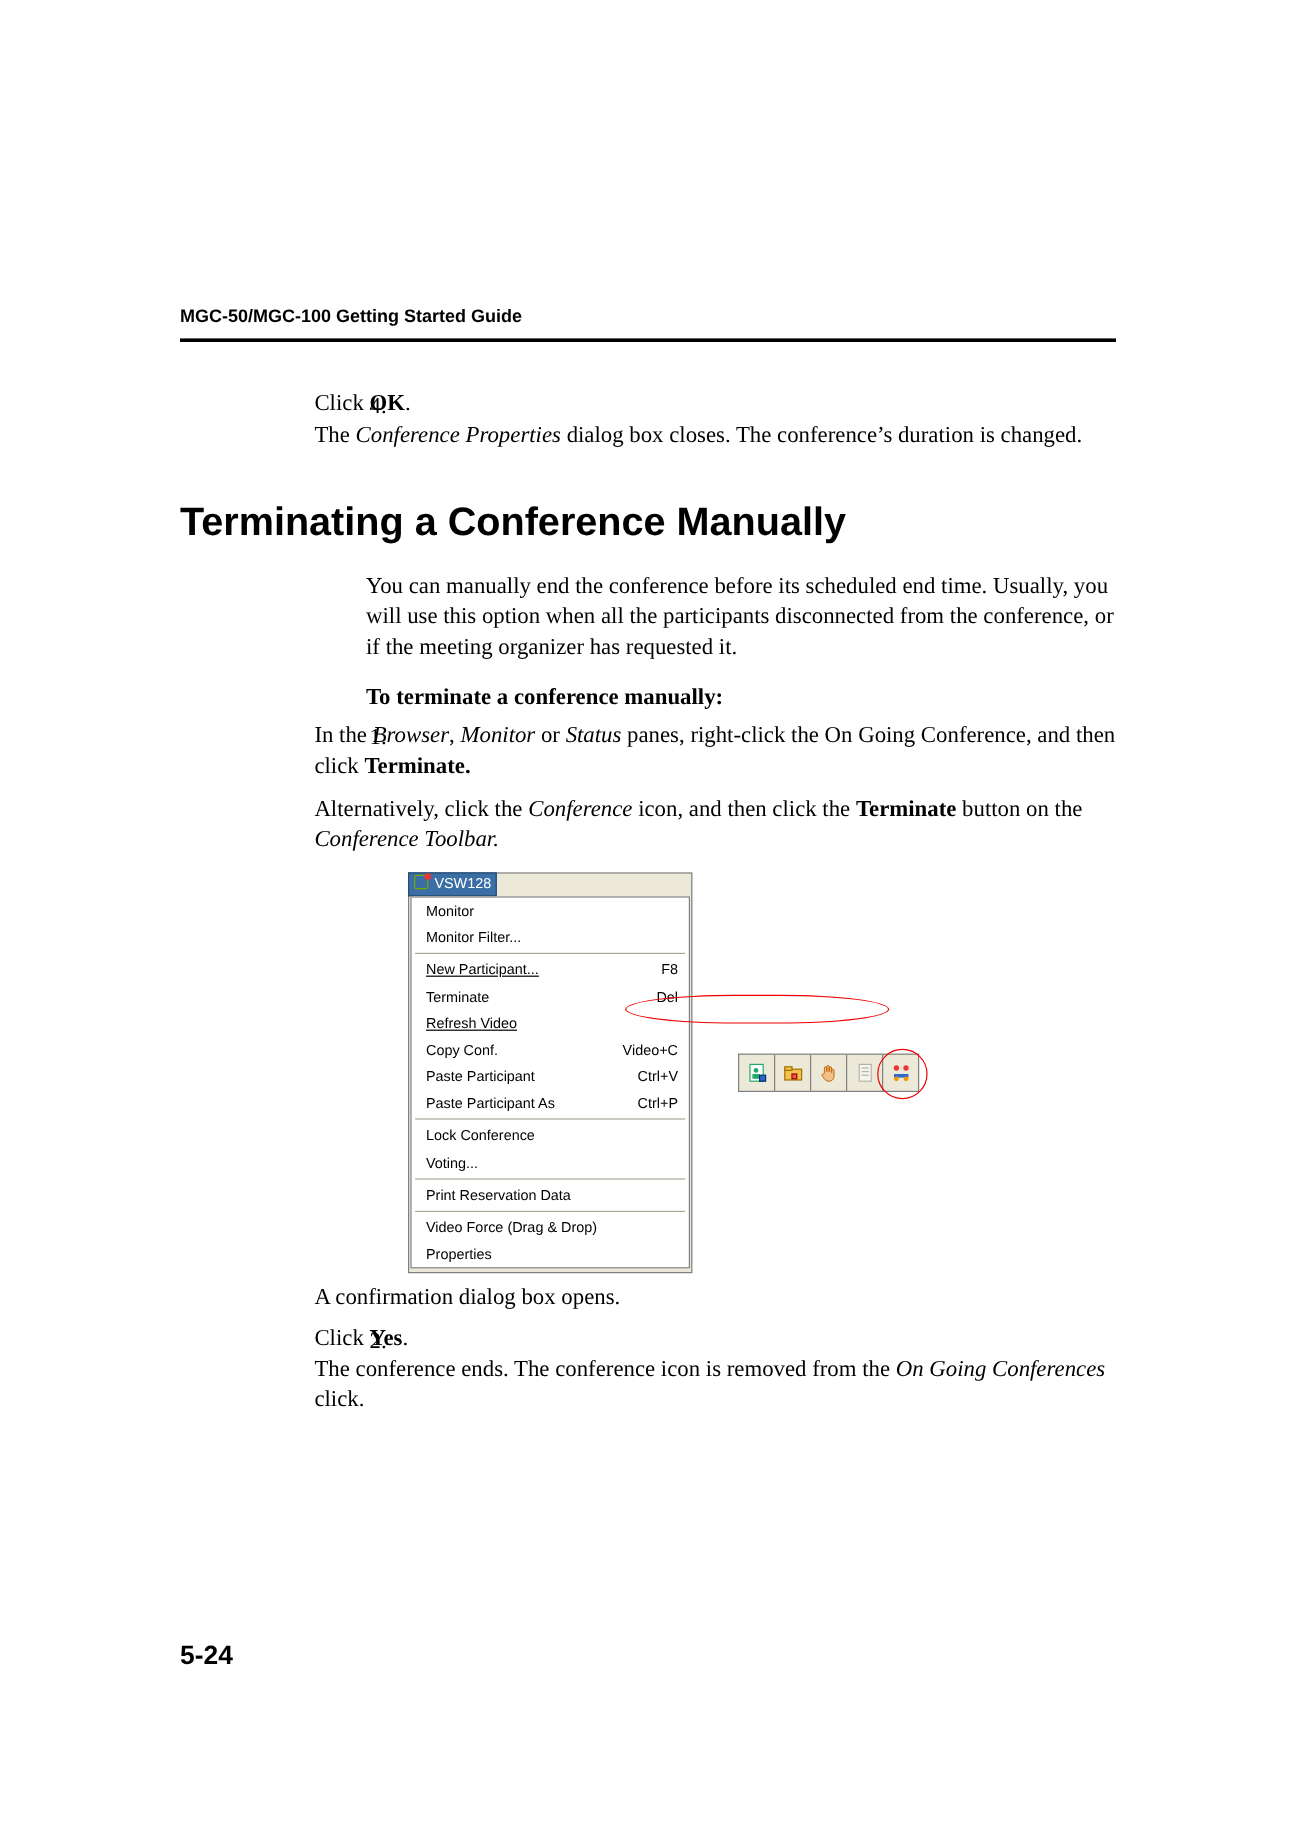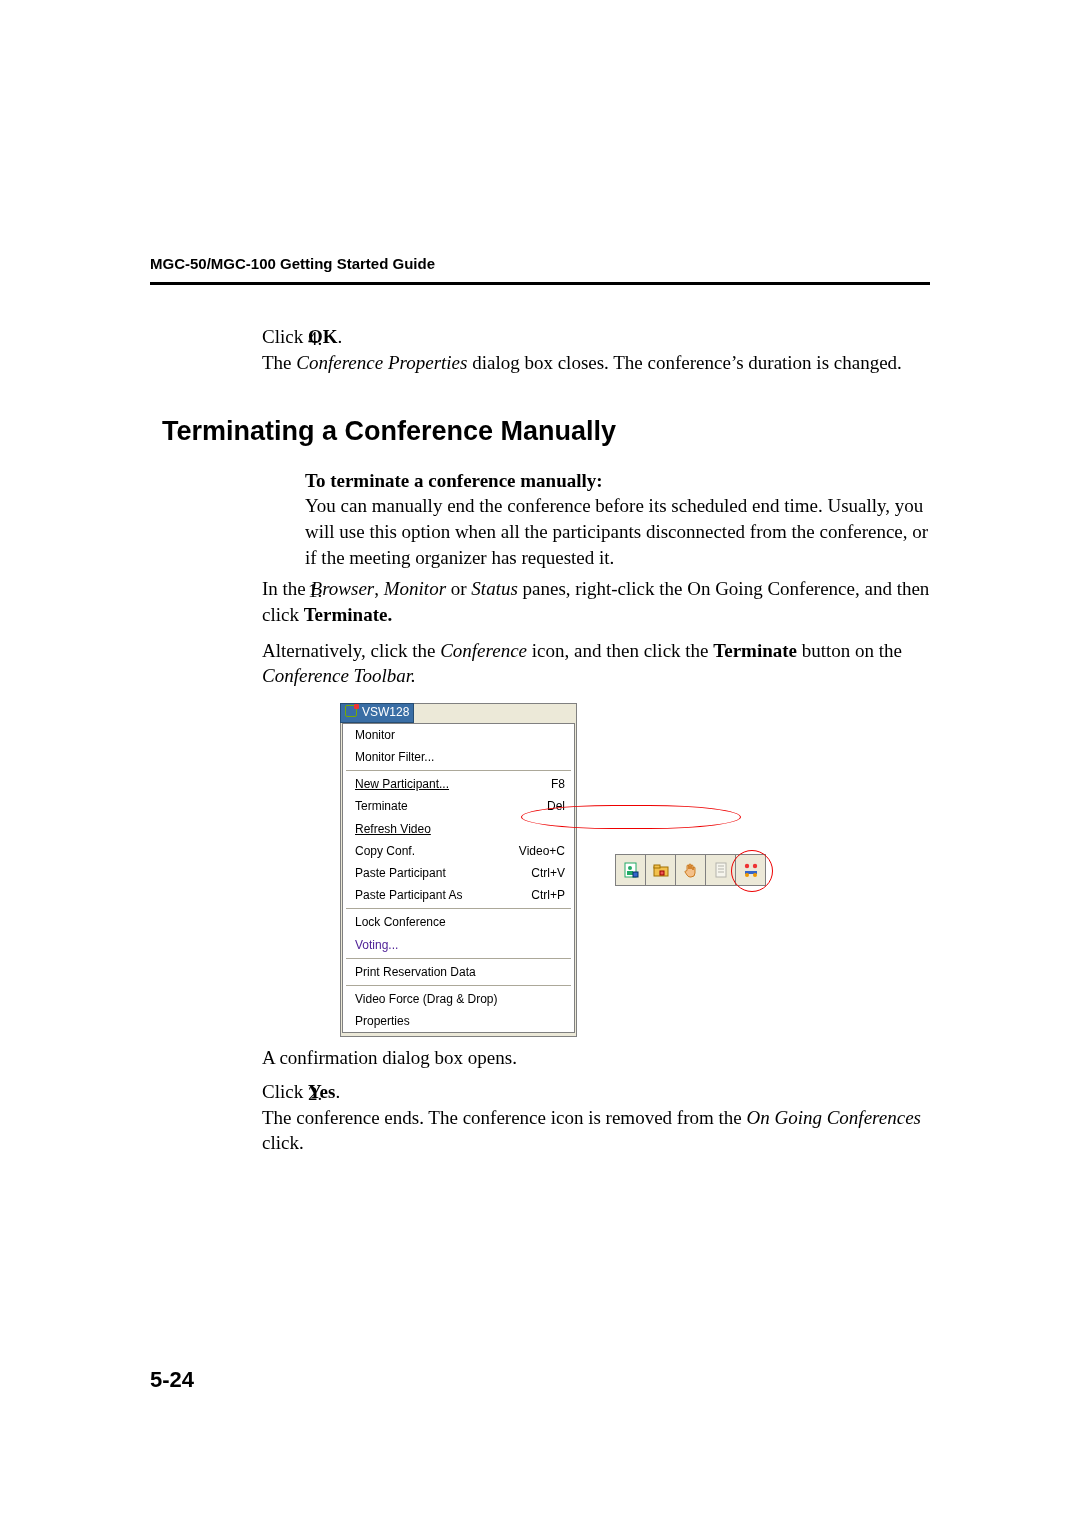--- a/index.html
+++ b/index.html
@@ -3,32 +3,32 @@
 <meta charset="utf-8">
 <style>
 html,body{margin:0;padding:0;background:#fff;font-family:"Times New Roman",Times,serif;color:#000}
 .page{width:1080px;height:1528px;position:relative;box-sizing:border-box;padding:250px 150px 0 120px}
 .header-title{font-family:Arial,Helvetica,sans-serif;font-weight:bold;font-size:15px;position:absolute;top:255px;left:150px}
 .hr{position:absolute;top:282px;left:150px;right:150px;height:3px;background:#000}
 .content{position:absolute;top:324px;left:150px;right:150px;font-size:19px;line-height:1.35}
 .ind{margin-left:155px}
 .ol-num{position:absolute;left:158px;margin-top:2px}
 .ol-body{margin-left:112px}
-h2{font-family:Arial,Helvetica,sans-serif;font-size:27px;font-weight:bold;margin:38px 0 18px 12px}
+h2{font-family:Arial,Helvetica,sans-serif;font-size:33px;font-weight:bold;margin:38px 0 18px 0}
 .sub{font-weight:bold;margin-top:16px}
 .screens{margin:14px 0 8px 190px;display:flex;align-items:center;gap:38px}
 .menu-shot{width:235px;background:#ece9d8;border:1px solid #808080;padding-bottom:3px}
 .conf-tag{display:flex;align-items:flex-start;background:#3a6ea5;color:#fff;font-family:Tahoma,Arial,sans-serif;font-size:12px;height:18px;padding:0 4px 0 2px;border:1px solid #264d73;gap:3px;width:max-content;margin:-1px 0 0 -1px}
 .conf-ico{width:16px;height:14px;position:relative}
 .conf-ico:before{content:"";position:absolute;left:2px;top:1px;width:10px;height:10px;border:1px solid #7a0;border-radius:2px}
 .conf-ico:after{content:"";position:absolute;right:0;top:0;width:5px;height:5px;background:#e33;border-radius:1px}
 .menu-inner{background:#fff;border:1px solid #808080;margin:0 1px 0 1px;font-family:Tahoma,Arial,sans-serif;font-size:12px}
 .m-row{display:flex;justify-content:space-between;padding:3px 9px 3px 12px;white-space:nowrap}
 .m-sep{height:1px;background:#aca899;margin:2px 3px}
-.m-dis{color:#4c1d95}
+.m-dis{color:#000000}
 .ring{position:absolute;border:1px solid #e00;border-radius:50%/60%;pointer-events:none}
 .ring1{left:180px;top:101px;width:218px;height:22px}
 .toolbar{display:flex;border:1px solid #808080;height:30px;background:#ece9d8;position:relative}
 .tb-sep{width:1px;background:#808080}
 .tb-cell{width:29px;height:30px;display:flex;align-items:center;justify-content:center}
 .tb-ico{width:18px;height:18px}
 .ring2{position:absolute;right:-8px;top:-5px;width:40px;height:40px;border:1px solid #e00;border-radius:50%;pointer-events:none}
 .pgnum{position:absolute;bottom:135px;left:150px;font-family:Liberation Sans, sans-serif;font-weight:bold;font-size:22px}
 svg{display:block}
 </style>
@@ -45,25 +45,25 @@
         <span>Click </span>
         <b>OK</b><span>.</span><br>
         <span>The </span>
         <i>Conference Properties</i>
         <span> dialog box closes. The conference’s duration is changed.</span>
       </div>
     </div>
 
     <h2>Terminating a Conference Manually</h2>
 
-    <div class="ind sub">To terminate a conference manually:</div>
-
     <div class="ind">
       <span>You can manually end the conference before its scheduled end time. Usually, you will use this option when all the participants disconnected from the conference, or if the meeting organizer has requested it.</span>
     </div>
+
+    <div class="ind sub">To terminate a conference manually:</div>
 
     <div style="position:relative;margin-top:6px">
       <div class="ol-num">1.</div>
       <div class="ol-body">
         <span>In the </span>
         <i>Browser</i><span>, </span>
         <i>Monitor</i>
         <span> or </span>
         <i>Status</i>
         <span> panes, right-click the On Going Conference, and then click </span>

